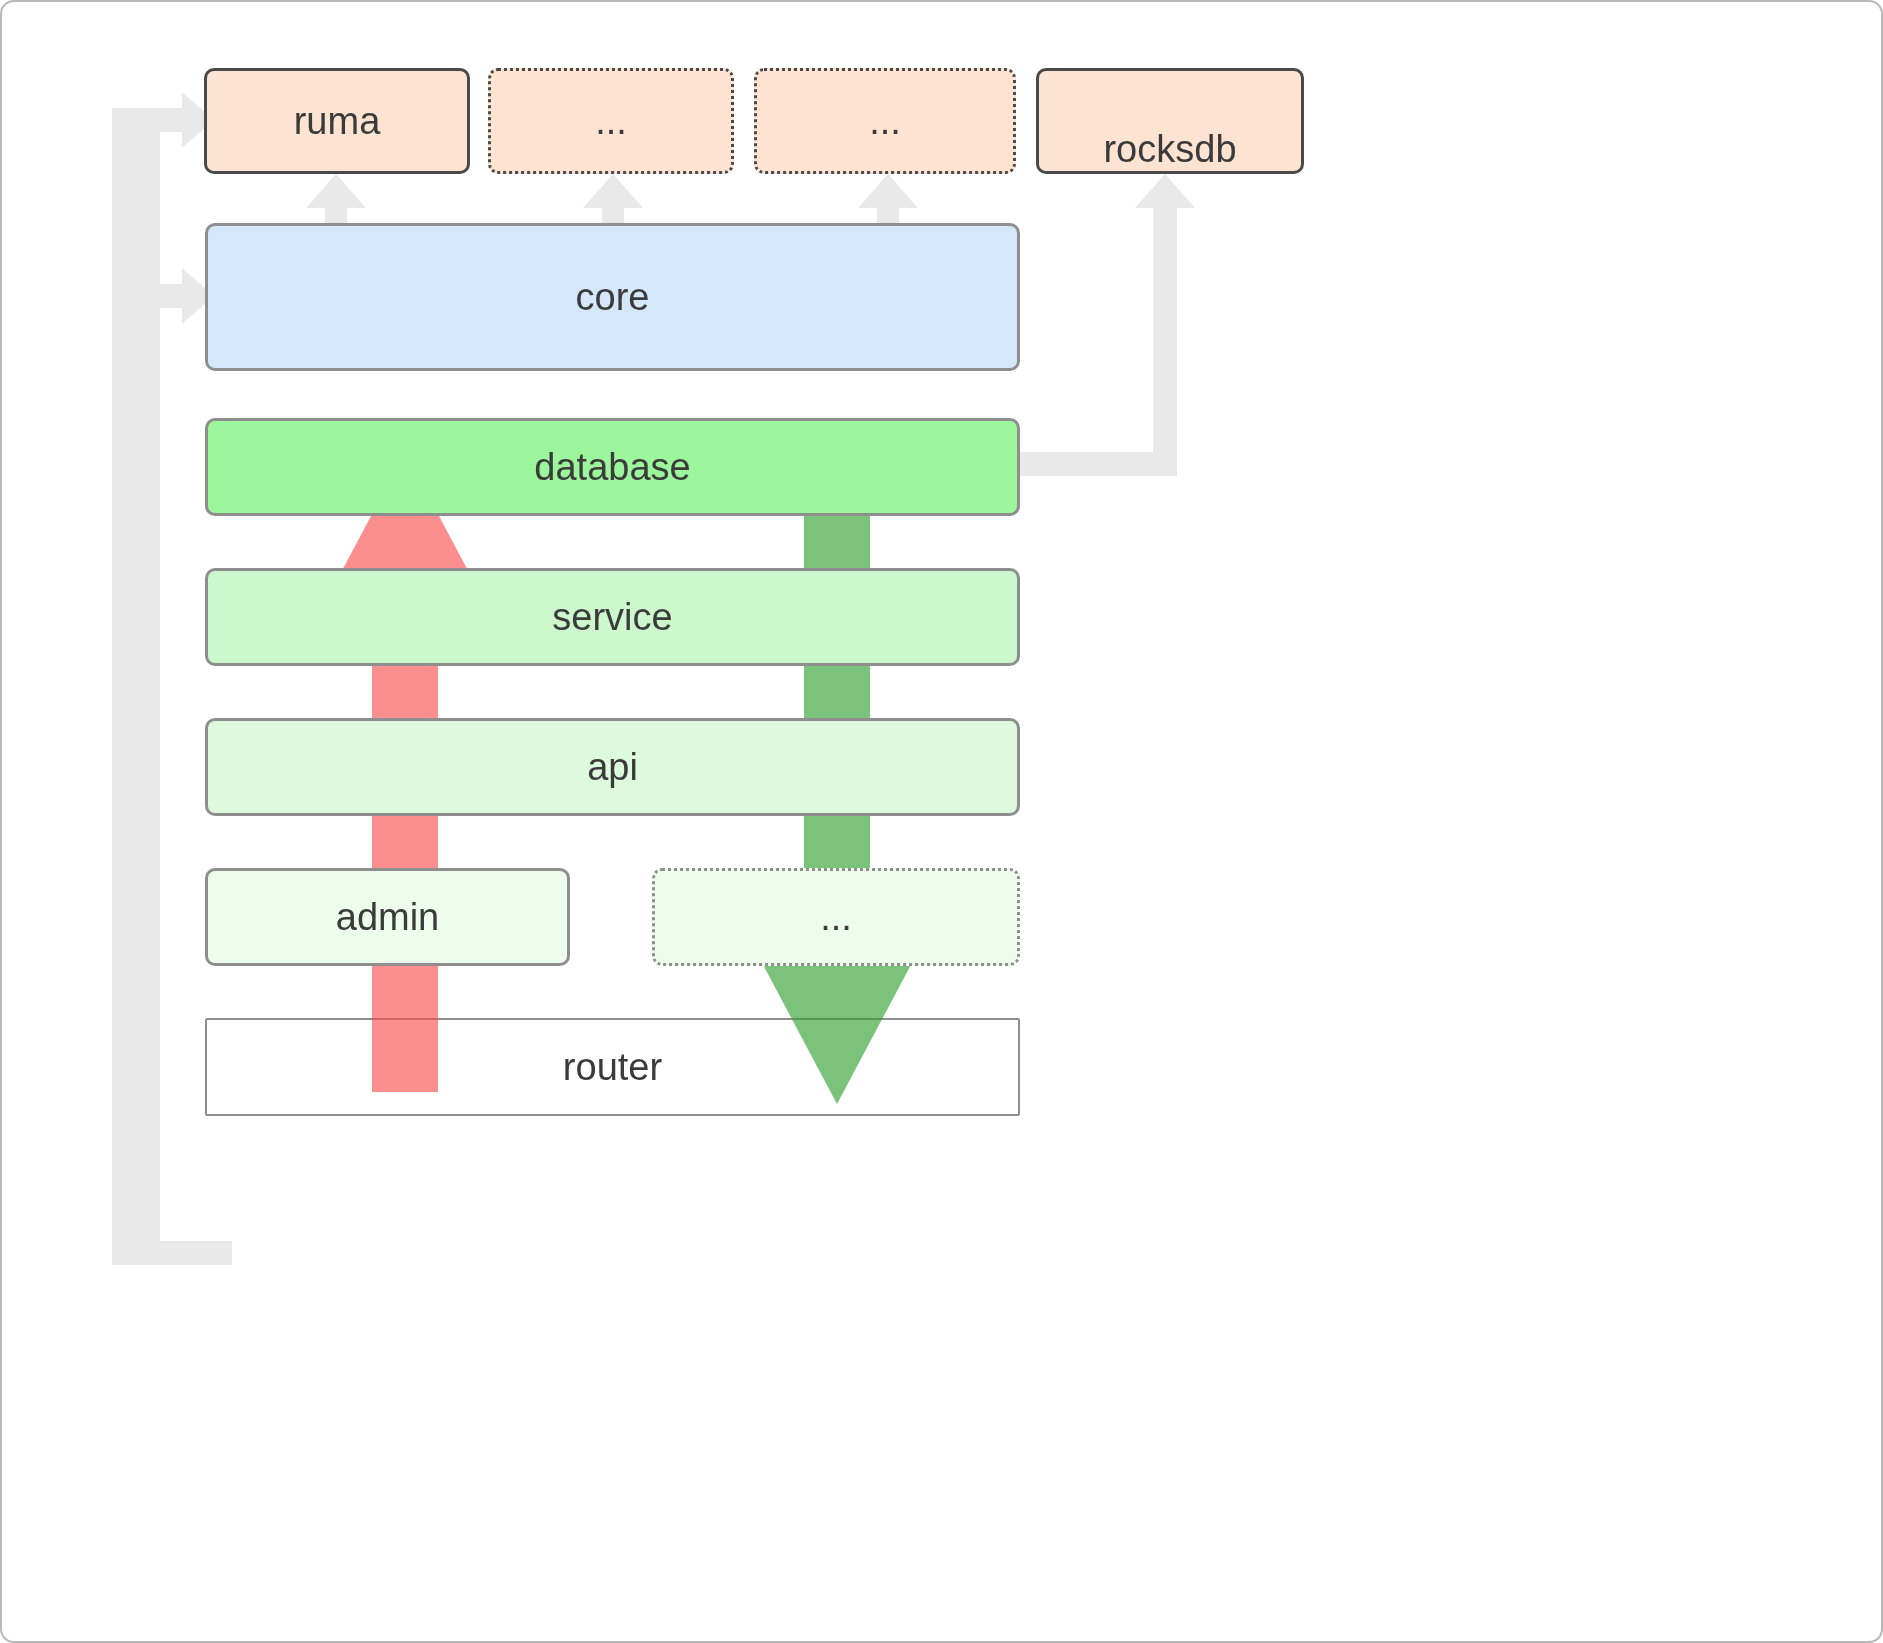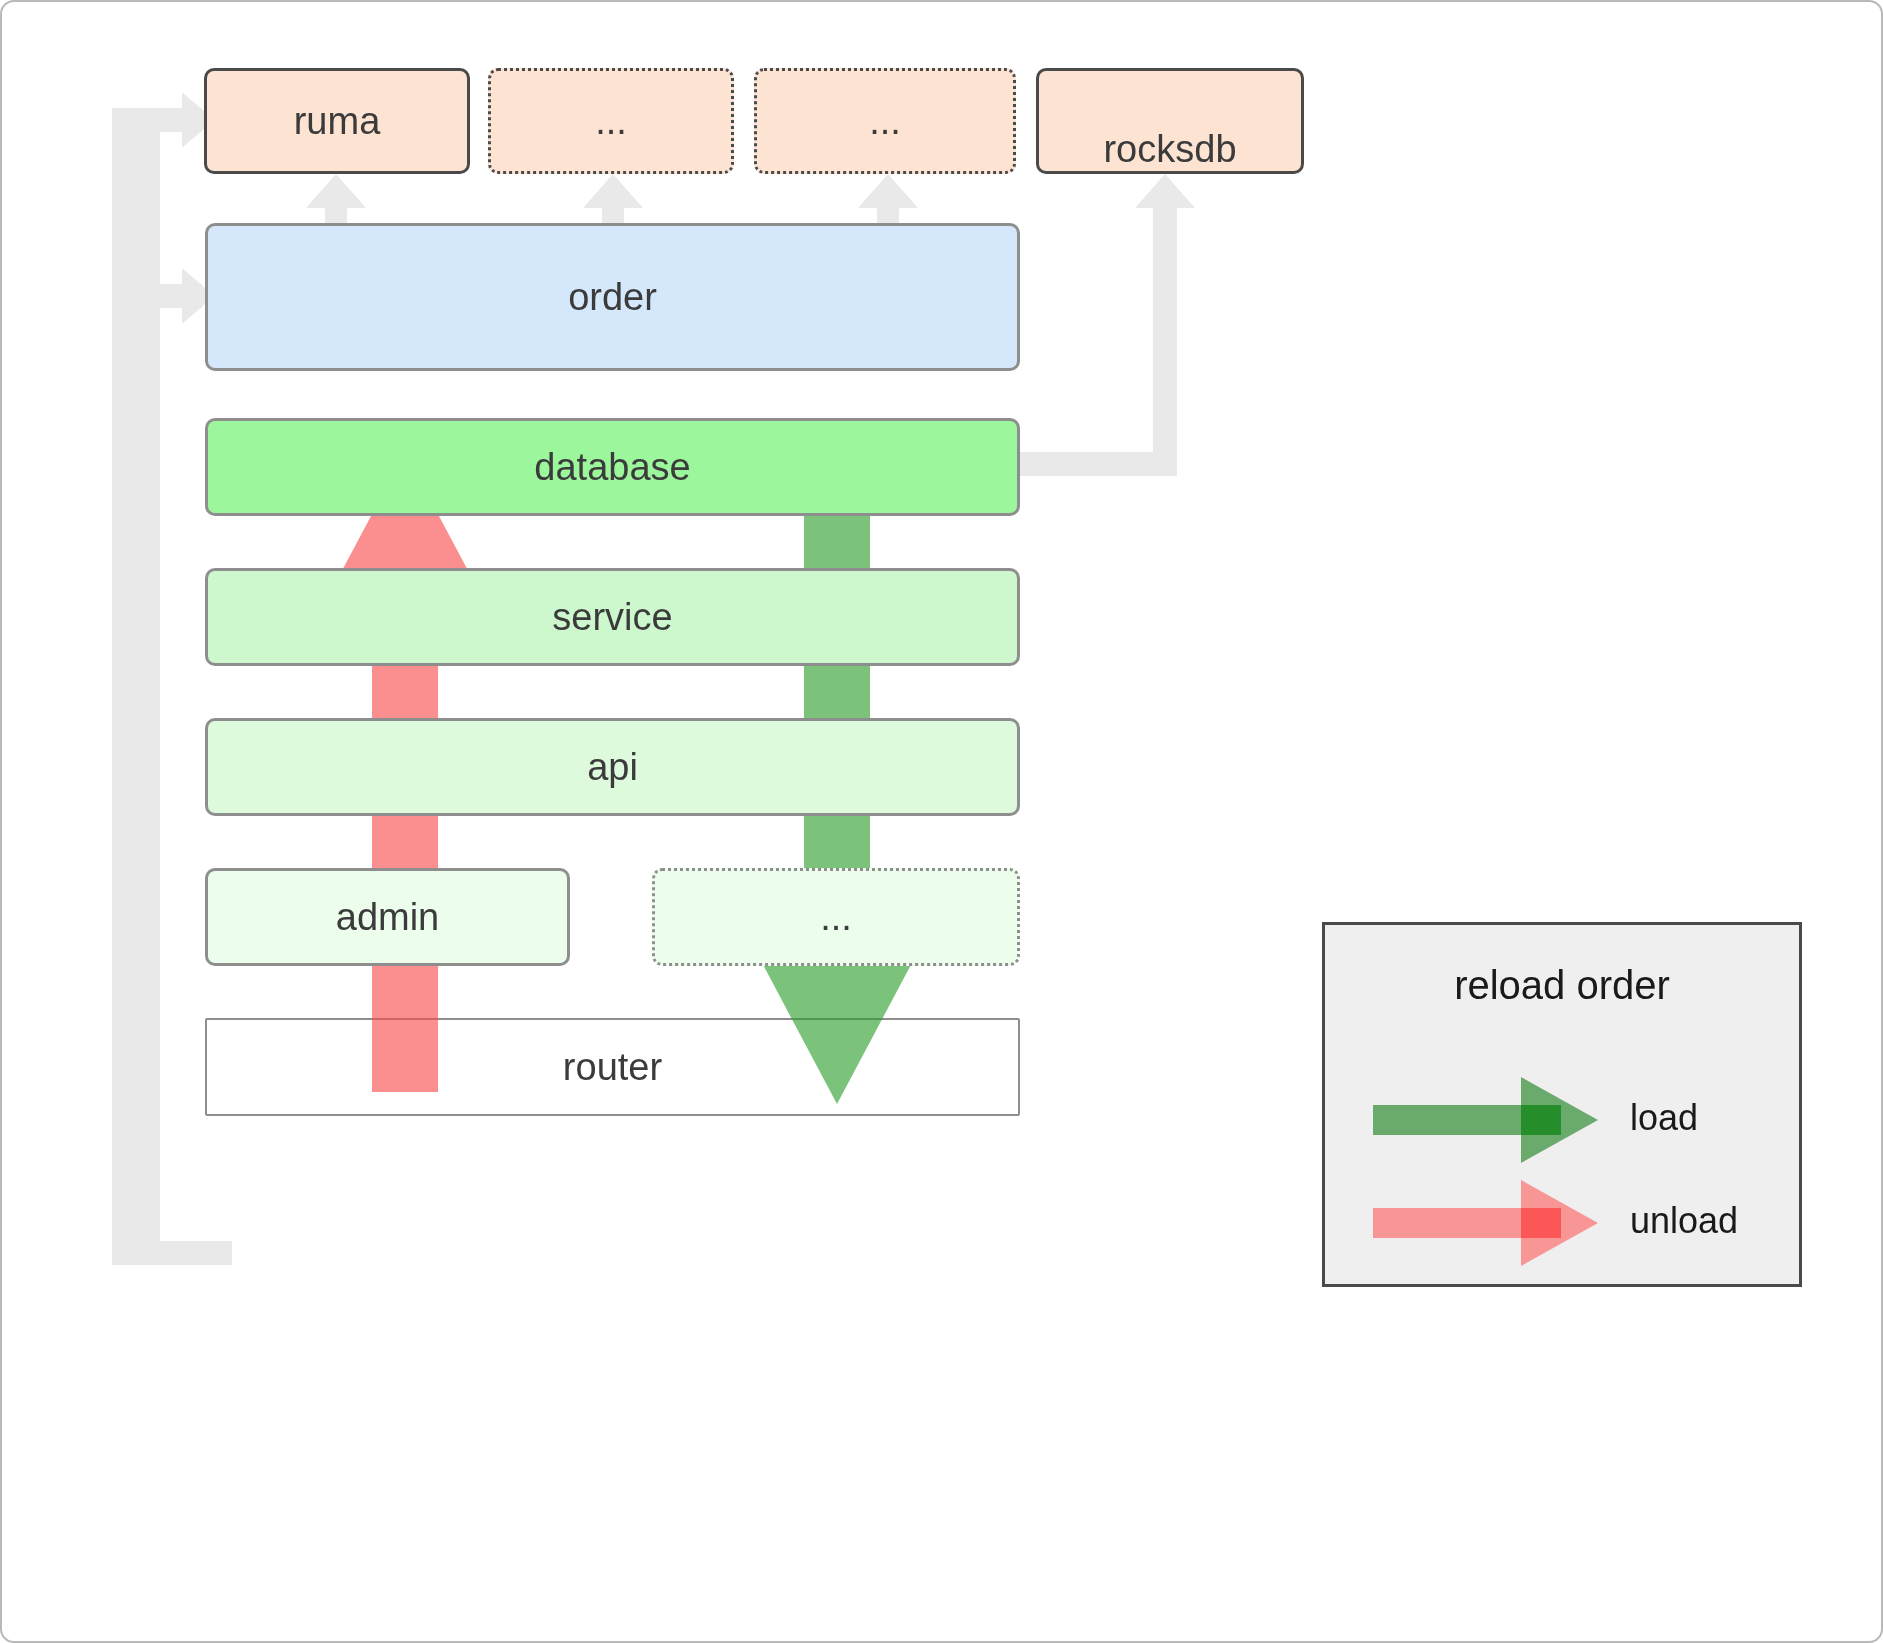--- a/index.html
+++ b/index.html
@@ -138,21 +138,21 @@
 
   <div class="node dep-dotted" style="left:752px; top:66px; width:262px; height:106px;">
     <span>...</span>
   </div>
 
   <div class="node dep-solid" style="left:1034px; top:66px; width:268px; height:106px;align-items:flex-end;">
     <span>rocksdb</span>
   </div>
 
   <div class="node layer layer-core" style="left:203px; top:221px; width:815px; height:148px;">
-    <span>order</span>
+    <span>core</span>
   </div>
 
   <div class="node layer layer-database" style="left:203px; top:416px; width:815px; height:98px;">
     <span>database</span>
   </div>
 
   <div class="node layer layer-service" style="left:203px; top:566px; width:815px; height:98px;">
     <span>service</span>
   </div>
 
@@ -182,37 +182,14 @@
   </div>
 
   <div class="flow" style="left:750px; top:452px; width:170px; height:650px;">
     <svg width="170" height="650" viewBox="0 0 170 650">
       <g opacity="0.62">
         <polygon points="85,650 0,490 52,490 52,0 118,0 118,490 170,490" fill="#2a9d2a"></polygon>
       </g>
     </svg>
   </div>
 
-  <div id="legend" style="left:1320px; top:920px; width:480px; height:365px;">
-    <div class="legend-title">reload order</div>
-
-    <div style="position:absolute; left:48px; top:152px;">
-      <svg width="225" height="86" viewBox="0 0 225 86">
-        <g opacity="0.75">
-          <polygon points="0,28 148,28 148,0 225,43 148,86 148,58 0,58" fill="#3e9442"></polygon>
-        </g>
-        <rect x="148" y="28" width="40" height="30" fill="#1e8a22" opacity="0.9"></rect>
-      </svg>
-    </div>
-    <div class="legend-row-label" style="left:305px; top:172px;">load</div>
-
-    <div style="position:absolute; left:48px; top:255px;">
-      <svg width="225" height="86" viewBox="0 0 225 86">
-        <g opacity="0.75">
-          <polygon points="0,28 148,28 148,0 225,43 148,86 148,58 0,58" fill="#fb7878"></polygon>
-        </g>
-        <rect x="148" y="28" width="40" height="30" fill="#fb5050" opacity="0.9"></rect>
-      </svg>
-    </div>
-    <div class="legend-row-label" style="left:305px; top:275px;">unload</div>
-  </div>
 
 </div>
 
 </body></html>

